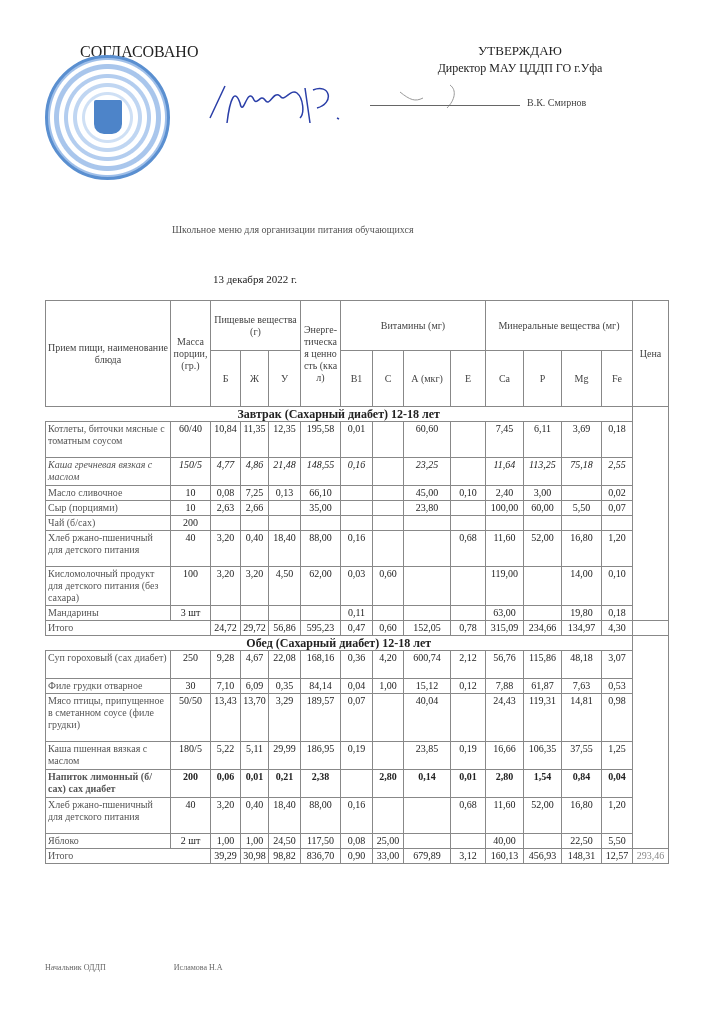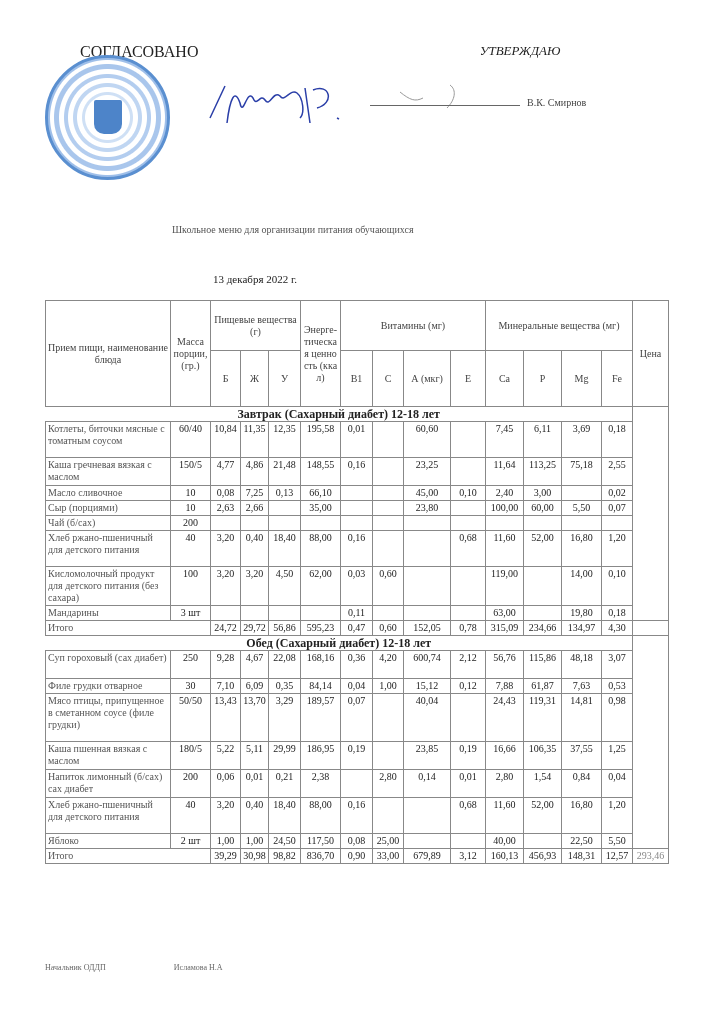--- a/index.html
+++ b/index.html
@@ -1,19 +1,19 @@
 <!DOCTYPE html>
 <html><head>
 <meta charset="utf-8">
 <style>
   html,body{margin:0;padding:0;background:#fff;}
   body{width:704px;height:1024px;position:relative;overflow:hidden;font-family:"Liberation Serif",serif;color:#222;}
   .abs{position:absolute;}
   .hdr-left{left:80px;top:43px;font-size:16px;letter-spacing:0px;}
-  .hdr-right{left:420px;top:43px;width:200px;text-align:center;font-size:13px;font-style:italic;}
+  .hdr-right{left:420px;top:43px;width:200px;text-align:center;font-size:13px;}
   .hdr-right .t1{font-weight:normal;}
   .hdr-right .t2{font-size:12px;margin-top:2px;}
   .sign-line{left:370px;top:105px;width:150px;border-bottom:1px solid #666;}
   .signer{left:527px;top:97px;font-size:10px;color:#444;}
   .stamp{left:45px;top:55px;width:125px;height:125px;border-radius:50%;border:3px solid #5a8fd0;box-sizing:border-box;
     background:radial-gradient(circle, #fff 0 22px, #cfe0f5 23px 25px, #fff 26px 30px, #c0d6f2 31px 34px, #fff 35px 39px, #b3cdef 40px 43px, #fff 44px 48px, #a9c6ec 49px 53px, #fff 54px 57px, #9fbfe9 58px 62px);}
   .stamp-emblem{left:94px;top:100px;width:28px;height:34px;background:#4d84c9;border-radius:2px 2px 10px 10px;}
   .signature{left:205px;top:78px;width:150px;height:52px;}
   .sig2{left:395px;top:80px;width:100px;height:30px;}
   .title{left:172px;top:224px;font-size:10px;color:#555;}
@@ -34,20 +34,21 @@
 
 <div class="abs hdr-left">СОГЛАСОВАНО</div>
 <div class="abs stamp"></div>
 <div class="abs stamp-emblem"></div>
 <svg class="abs signature" viewBox="0 0 150 52">
   <path d="M5 40 L20 8 M22 45 C25 20 30 10 35 25 C38 40 42 10 48 20 C52 30 55 15 60 22 C65 30 68 12 75 18 C80 25 85 10 92 15 C98 20 100 35 95 40 M100 10 L105 45 M108 12 C125 5 130 25 112 30 M132 40 L134 41" stroke="#2b3fa8" stroke-width="1.5" fill="none"></path>
 </svg>
 
 <div class="abs hdr-right">
   <div class="t1">УТВЕРЖДАЮ</div>
+  <div class="t2">Директор МАУ ЦДДП ГО г.Уфа</div>
 </div>
 <svg class="abs sig2" viewBox="0 0 100 30">
   <path d="M5 12 C15 20 20 22 28 18 M55 5 C62 10 60 20 52 28" stroke="#999" stroke-width="1" fill="none"></path>
 </svg>
 <div class="abs sign-line"></div>
 <div class="abs signer">В.К. Смирнов</div>
 
 <div class="abs title">Школьное меню для организации питания обучающихся</div>
 <div class="abs date">13 декабря 2022 г.</div>
 
@@ -108,21 +109,21 @@
         <td class="num">0,01</td>
         <td class="num"></td>
         <td class="num">60,60</td>
         <td class="num"></td>
         <td class="num">7,45</td>
         <td class="num">6,11</td>
         <td class="num">3,69</td>
         <td class="num">0,18</td>
         <td class="price"></td>
       </tr>
-      <tr style="height: 28px;">
+      <tr style="height: 28px; font-style: italic;">
         <td class="name">Каша гречневая вязкая с маслом</td>
         <td class="num">150/5</td>
         <td class="num">4,77</td>
         <td class="num">4,86</td>
         <td class="num">21,48</td>
         <td class="num">148,55</td>
         <td class="num">0,16</td>
         <td class="num"></td>
         <td class="num">23,25</td>
         <td class="num"></td>
@@ -315,21 +316,21 @@
         <td class="num">0,19</td>
         <td class="num"></td>
         <td class="num">23,85</td>
         <td class="num">0,19</td>
         <td class="num">16,66</td>
         <td class="num">106,35</td>
         <td class="num">37,55</td>
         <td class="num">1,25</td>
         <td class="price"></td>
       </tr>
-      <tr style="height: 28px;">
+      <tr style="height: 28px; font-weight: bold;">
         <td class="name">Напиток лимонный (б/сах) сах диабет</td>
         <td class="num">200</td>
         <td class="num">0,06</td>
         <td class="num">0,01</td>
         <td class="num">0,21</td>
         <td class="num">2,38</td>
         <td class="num"></td>
         <td class="num">2,80</td>
         <td class="num">0,14</td>
         <td class="num">0,01</td>

